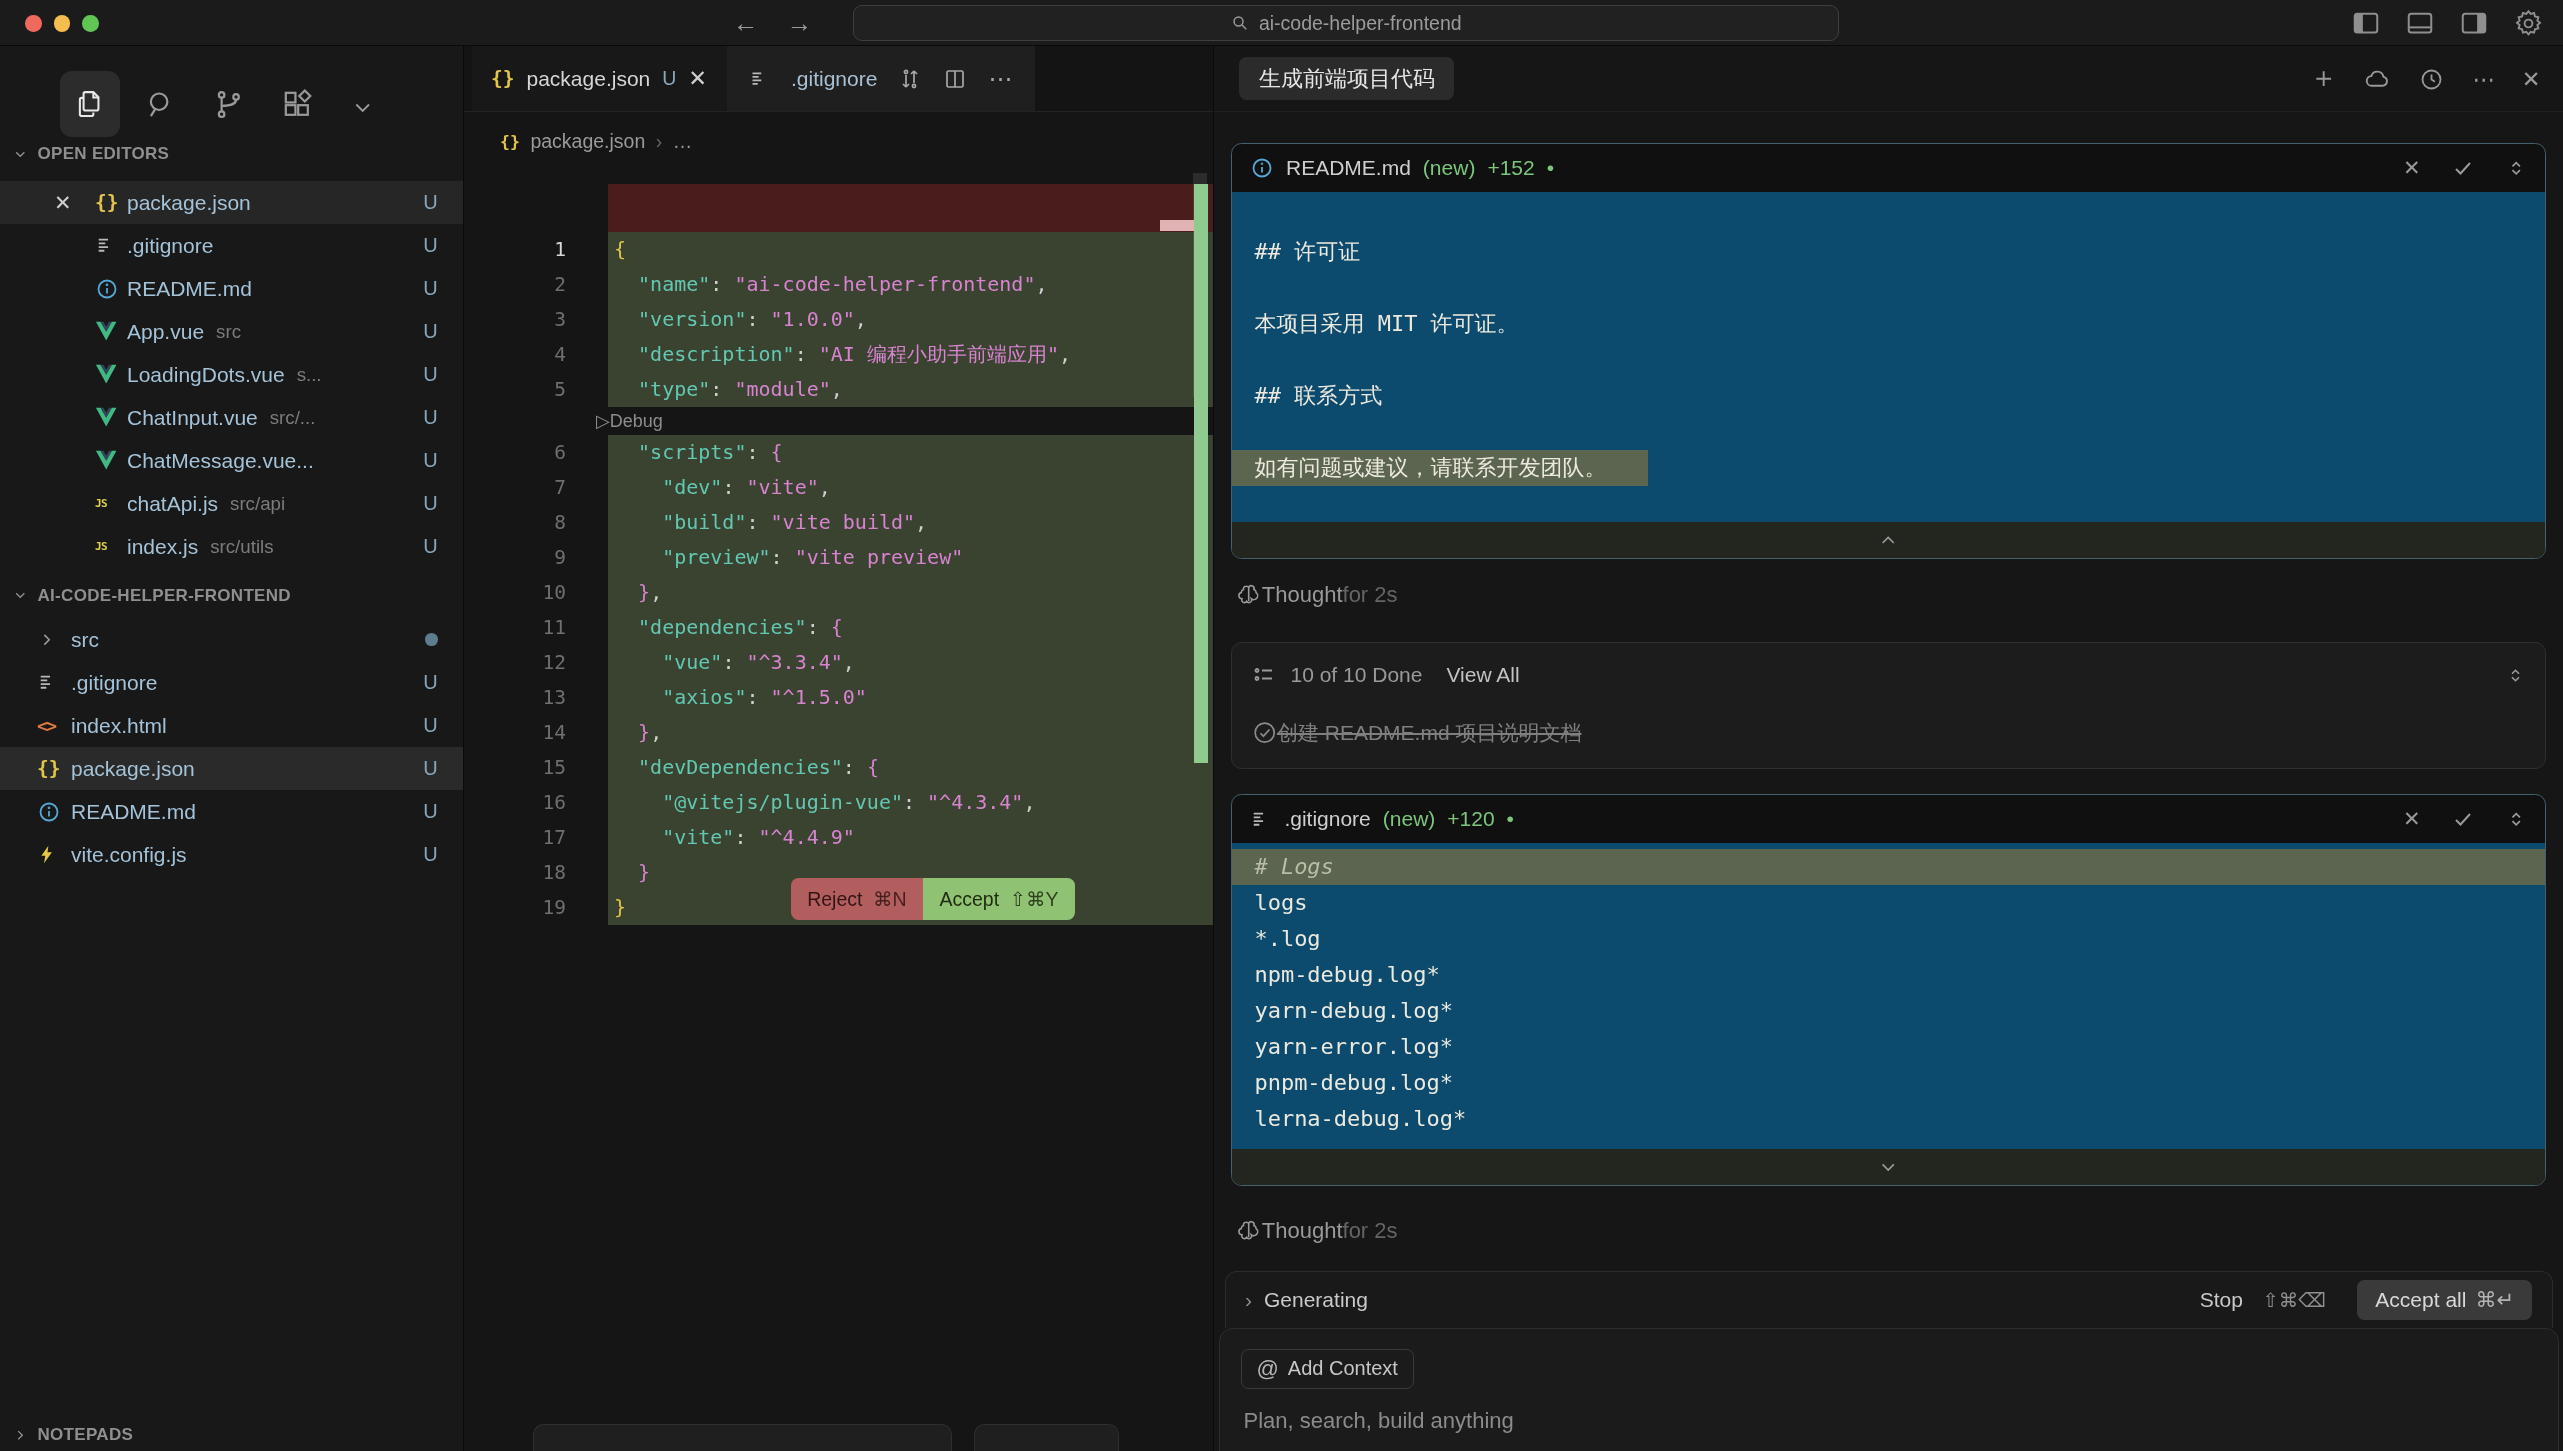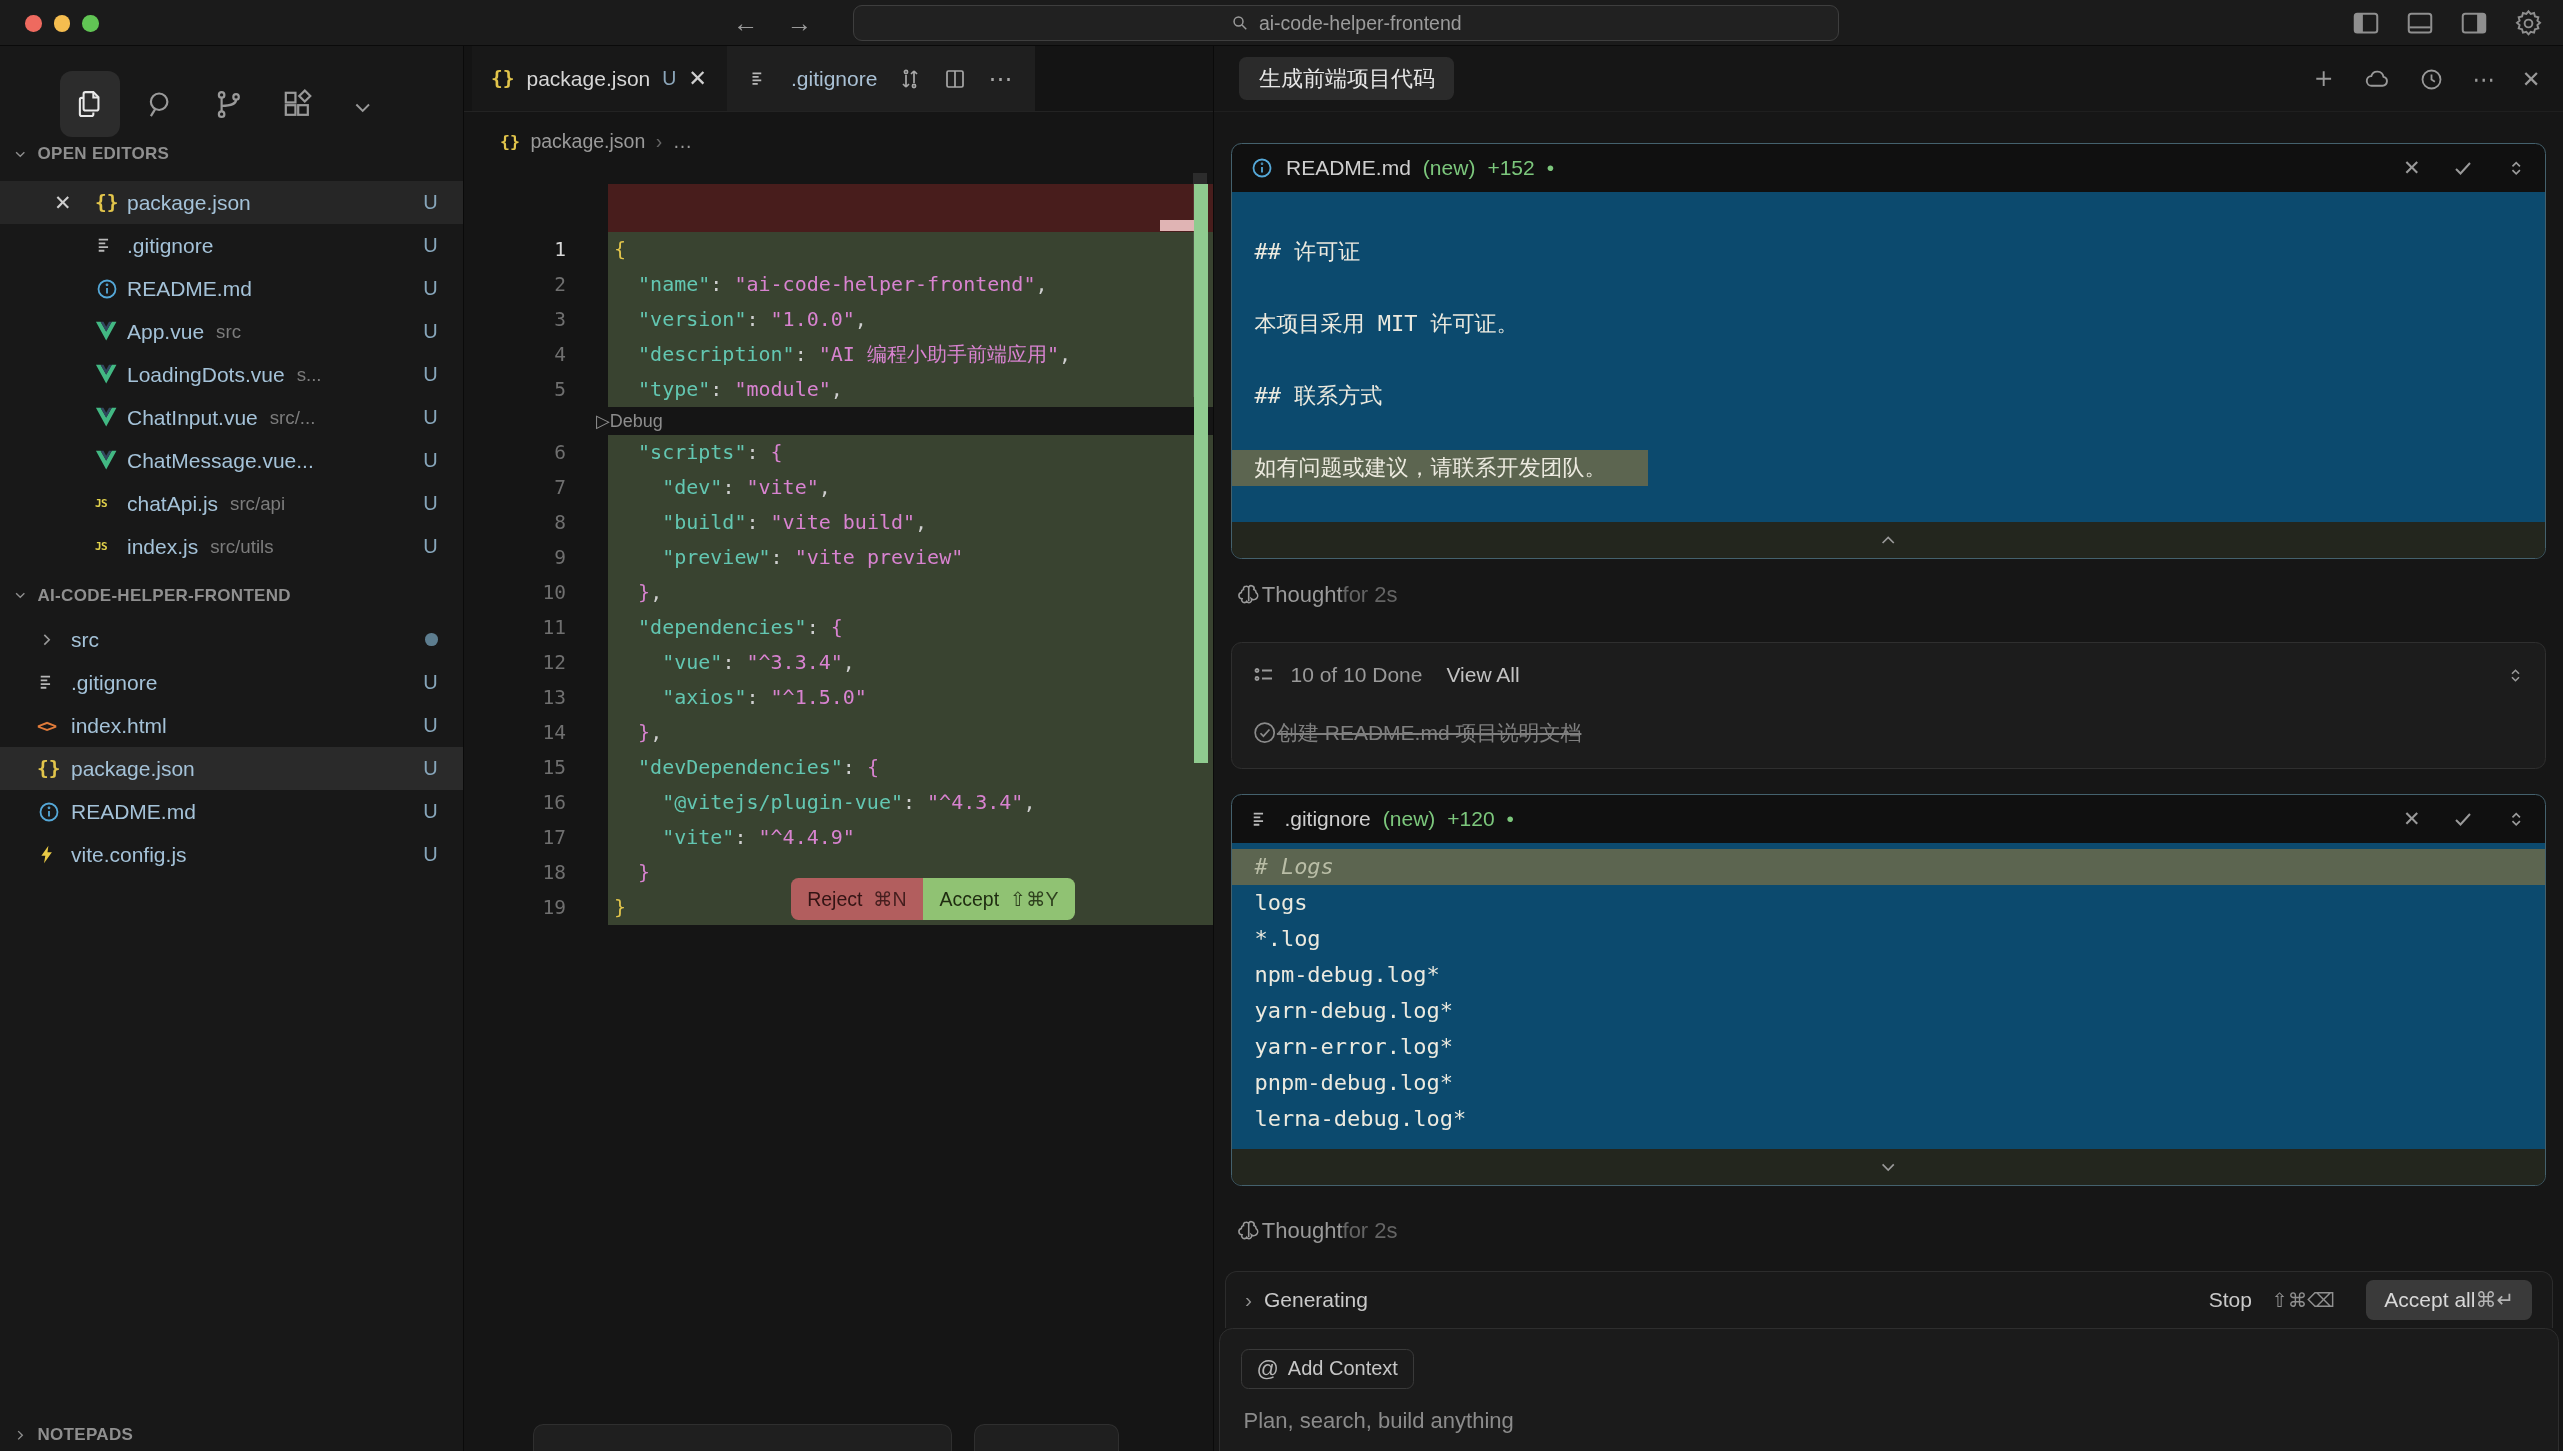--- a/index.html
+++ b/index.html
@@ -107,21 +107,21 @@
   .viewall{color:#c2c2c2;margin-left:9px}
   .todo-r2{height:52px;display:flex;align-items:center;padding:0 19.5px;font-size:21px;color:#7f7f7f}
   .strike{text-decoration:line-through}
   .genbar{position:absolute;left:10.5px;right:10.5px;top:1225px;height:57px;border:1.5px solid #2c2c2c;border-bottom:none;
           border-radius:12px 12px 0 0;background:#191919;display:flex;align-items:center;padding:0 19.5px;gap:12px;font-size:21px}
   .gen-chev{color:#8f8f8f}
   .gen-label{color:#c9c9c9}
   .gen-spacer{flex:1}
   .stop-label{color:#c9c9c9}
   .stop-kbd{color:#8f8f8f;font-size:19.5px;margin:0 19.5px 0 7.5px;font-family:inherit}
-  .accept-all{height:40px;background:#3a3a3a;border-radius:7.5px;display:flex;align-items:center;padding:0 18px;
+  .accept-all{height:40px;background:#3a3a3a;border-radius:7.5px;display:flex;align-items:center;gap:9px;padding:0 18px;
               color:#d8d8d8;font-size:21px}
   .accept-all kbd{color:#b4b4b4;font-family:inherit}
   .composer{position:absolute;left:4.5px;right:4.5px;top:1282px;height:165px;border:1.5px solid #2e2e2e;border-radius:13.5px;background:#1b1b1b}
   .ctx-chip{position:absolute;left:21px;top:19.5px;height:40px;border:1.5px solid #3a3a3a;border-radius:7.5px;display:flex;
             align-items:center;gap:9px;padding:0 15px;color:#c6c6c6;font-size:20px}
   .composer-ph{position:absolute;left:24px;top:79px;color:#8b8b8b;font-size:22px}
 </style>
 </head>
 <body>
 

